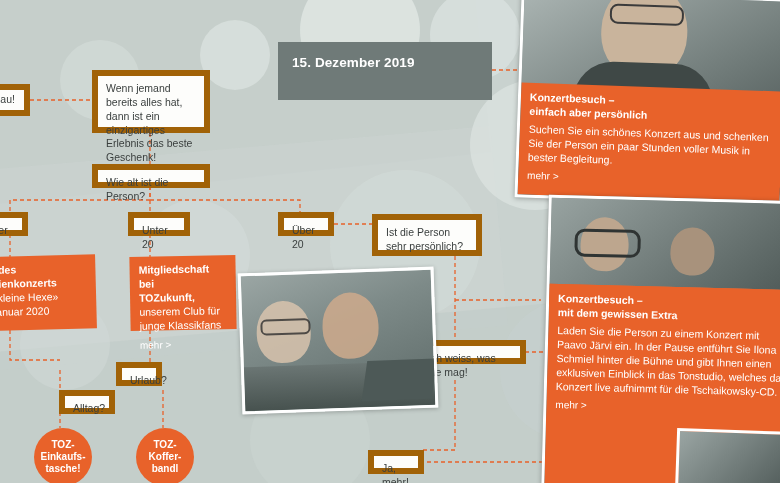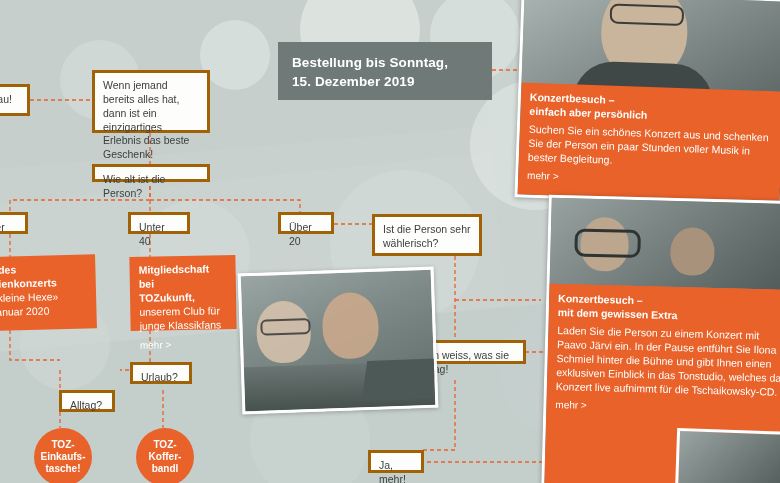--- a/index.html
+++ b/index.html
@@ -9,21 +9,21 @@
     background:#cfd6d4;
   }
   
   #bg{position:absolute;inset:0;overflow:hidden;background:#c9d2cf;}
   #bg .bokeh{position:absolute;border-radius:50%;}
   #bg .tilt{position:absolute;background:#b9c4c1;opacity:.55;}
 
   
   .node{position:absolute;box-sizing:border-box;}
   .wbox{
-    background:#fdfdfb;border:3px solid #a16207;color:#3a3f3e;
+    background:#fdfdfb;border:6px solid #a16207;color:#3a3f3e;
     font-size:10.5px;line-height:1.32;padding:6px 8px;
   }
   .obox{
     background:#e8622a;color:#fff;font-size:10.5px;line-height:1.33;
     padding:7px 9px;
   }
   .obox b{font-weight:bold;}
   .greybox{
     background:#6f7a78;color:#fff;font-size:13.5px;line-height:1.38;
     padding:12px 14px;font-weight:bold;letter-spacing:.1px;
@@ -95,61 +95,60 @@
     <path d="M163 390 L163 428"></path>
     <path d="M10 330 L10 360 L60 360"></path>
 
     <path d="M30 100 L92 100"></path>
 
     <path d="M492 70 L560 70 L560 84"></path>
   </g>
 </svg>
 
 <div class="node greybox" style="left:278px;top:42px;width:214px;height:58px;">
-  <div>Bestellung bis Sonntag,</div>
   <div>15. Dezember 2019</div>
 </div>
 
 <div class="node wbox" style="left:-30px;top:84px;width:60px;height:32px;display:flex;align-items:center;">
   <span>…nau!</span>
 </div>
 
 <div class="node wbox" style="left:92px;top:70px;width:118px;height:63px;">
   <span>Wenn jemand bereits alles hat, dann ist ein einzigartiges Erlebnis das beste Geschenk!</span>
 </div>
 
 <div class="node wbox" style="left:92px;top:164px;width:118px;height:14px;">
   <span>Wie alt ist die Person?</span>
 </div>
 
 <div class="node wbox" style="left:-32px;top:212px;width:60px;height:22px;">
   <span>Unter 10</span>
 </div>
 
 <div class="node wbox" style="left:128px;top:212px;width:62px;height:22px;">
-  <span>Unter 40</span>
+  <span>Unter 20</span>
 </div>
 
 <div class="node wbox" style="left:278px;top:212px;width:56px;height:22px;">
   <span>Über 20</span>
 </div>
 
 <div class="node wbox" style="left:372px;top:214px;width:110px;height:42px;">
-  <span>Ist die Person sehr wählerisch?</span>
+  <span>Ist die Person sehr persönlich?</span>
 </div>
 
 <div class="node wbox" style="left:414px;top:340px;width:112px;height:24px;">
   <span>Ich weiss, was sie mag!</span>
 </div>
 
 <div class="node wbox" style="left:368px;top:450px;width:56px;height:23px;">
   <span>Ja, mehr!</span>
 </div>
 
-<div class="node wbox" style="left:130px;top:362px;width:62px;height:22px;">
+<div class="node wbox" style="left:116px;top:362px;width:46px;height:22px;">
   <span>Urlaub?</span>
 </div>
 
 <div class="node wbox" style="left:36px;top:390px;width:56px;height:22px;margin-left:23px;">
   <span>Alltag?</span>
 </div>
 
 <div class="node obox" style="left:-36px;top:256px;width:132px;height:74px;transform:rotate(-1.5deg);">
   <b>…ch des</b>
   <b style="display:block">…milienkonzerts</b>

